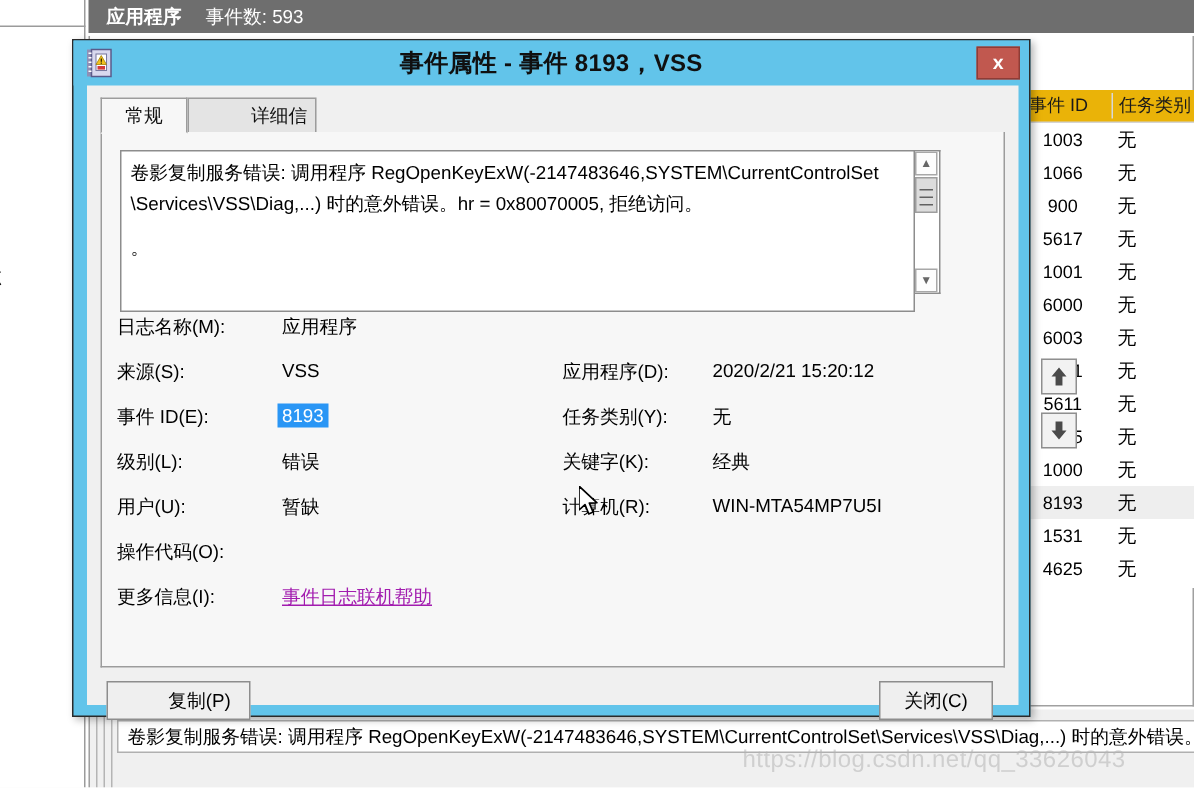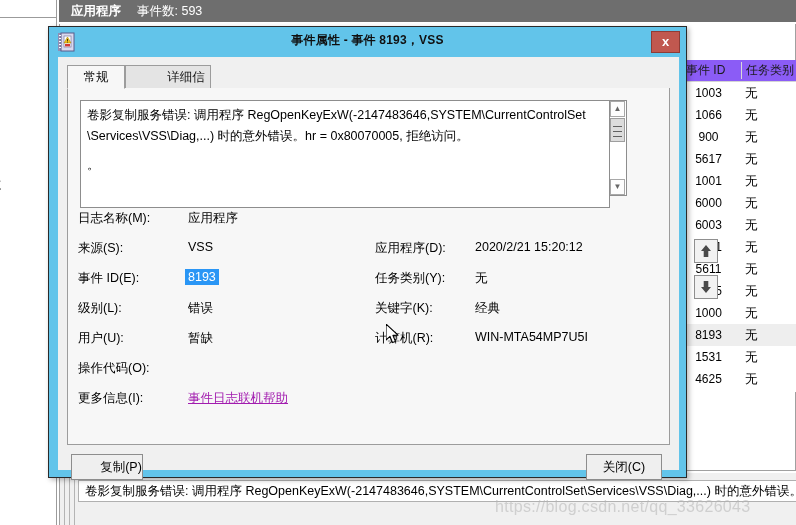--- a/index.html
+++ b/index.html
@@ -83,21 +83,21 @@
     position: absolute;
     left: 682px; top: 60px;
     width: 114px; height: 332px;
     background: #ffffff;
     box-sizing: border-box;
   }
   .bg-col-header {
     display: flex;
     height: 21px;
     border-bottom: 1px solid #d4d4d4;
-    background: #8b5cf6;
+    background: #eab308;
     align-items: center;
   }
   .bg-col-header > div {
     font-size: 12px;
     color: #1a1a1a;
     padding-left: 4px;
     box-sizing: border-box;
   }
   .bg-col-h-id { width: 60px; text-align: left; border-right: 1px solid #d8d8d8; }
   .bg-col-h-task { width: 54px; text-align: left; }
@@ -184,21 +184,21 @@
   .dlg-icon {
     position: absolute;
     left: 8px; top: 5px;
     width: 18px; height: 20px;
   }
   .dlg-title {
     position: absolute;
     left: 0; top: 5px;
     width: 100%;
     text-align: center;
-    font-size: 12px;
+    font-size: 16px;
     font-weight: bold;
     color: #101010;
     letter-spacing: 0.2px;
   }
   .dlg-close {
     position: absolute;
     right: 6px; top: 4px;
     width: 29px; height: 22px;
     background: #c1584f;
     border: 1px solid #8e3c36;
@@ -367,21 +367,21 @@
     height: 26px;
     background: #efefef;
     border: 1px solid #8d8d8d;
     box-sizing: border-box;
     font-size: 12.5px;
     line-height: 24px;
     text-align: center;
     color: #000;
     cursor: pointer;
   }
-  #btn-copy  { left: 13px;  top: 397px; width: 72px; padding-left: 28px; }
+  #btn-copy  { left: 13px;  top: 397px; width: 96px; padding-left: 28px; }
   #btn-close { left: 528px; top: 397px; width: 76px; }
 
   
   .cursor {
     position: absolute;
     left: 386px; top: 324px;
     width: 14px; height: 21px;
     pointer-events: none;
     z-index: 50;
   }

